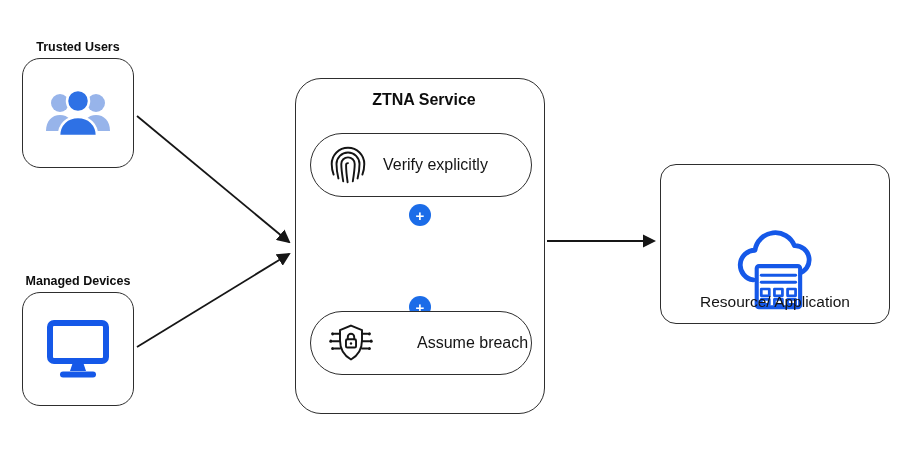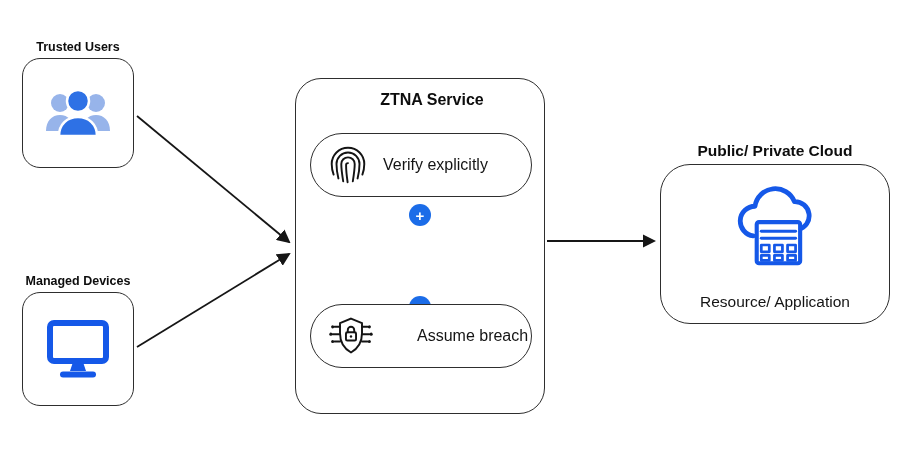--- a/index.html
+++ b/index.html
@@ -16,41 +16,41 @@
 
   
   .trusted-box  { left:22px;  top:44px;  width:112px; height:110px; }
   .trusted-label{ left:22px;  top:26px;  width:112px; }
   .devices-box  { left:22px;  top:278px; width:112px; height:114px; }
   .devices-label{ left:22px;  top:260px; width:112px;text-align:center; }
 
   
   .ztna-box { position:absolute; left:295px; top:64px; width:250px; height:336px;
               border:1.7px solid #2e2e2e; border-radius:26px; background:#fff; }
-  .ztna-title { position:absolute; left:12px; top:12px; width:100%; text-align:center;
+  .ztna-title { position:absolute; left:4px; top:12px; width:100%; text-align:center;
                 font-size:16px; font-weight:bold; color:#0d0d0d; }
   .pill { position:absolute; left:14px; width:222px; height:64px; border:1.7px solid #2e2e2e;
           border-radius:32px; background:#fff; display:flex; align-items:center; padding:0 14px; gap:12px; }
   .pill-1 { top:54px; }
   .pill-2 { top:148px; }
-  .pill-3 { top:225px;gap:40px; }
+  .pill-3 { top:232px;gap:40px; }
   .pill-label { font-size:16px; color:#141414; white-space:nowrap; }
   .pill-icon { flex:0 0 auto; display:flex; align-items:center; justify-content:center; }
 
   .plus-badge { position:absolute; left:50%; transform:translateX(-50%); width:22px; height:22px;
                 border-radius:50%; background:#1b6ce8; color:#fff; font-weight:bold; font-size:15px;
                 display:flex; align-items:center; justify-content:center; line-height:1; }
   .plus-1 { top:125px; }
   .plus-2 { top:217px; }
 
   
   .cloud-title { position:absolute; left:650px; top:128px; width:250px; text-align:center;
                  font-size:15.5px; font-weight:bold; color:#0d0d0d; }
-  .cloud-box { left:660px; top:150px; width:230px; height:160px; border-radius:30px;
-               flex-direction:column; justify-content:flex-start; padding-top:14px; }
+  .cloud-box { left:660px; top:150px; width:230px; height:160px; border-radius:16px;
+               flex-direction:column; justify-content:flex-end; padding-top:14px; }
   .cloud-resource-label { position:absolute; bottom:12px; left:0; width:100%; text-align:center;
                           font-size:15.5px; color:#141414; }
 
   
   .watermark { position:absolute; right:16px; bottom:8px; font-size:27px; font-weight:bold;
                direction:rtl; letter-spacing:0.5px; }
   .wm-orange { color:#f6921e; }
   .wm-blue   { color:#2f6fe0; margin:0 2px; }
 
   svg { display:block; }
@@ -138,21 +138,20 @@
           <path d="M40.5 22H48"></path>
             <circle cx="50" cy="22" r="1.7" fill="#141414" stroke="none"></circle>
           <path d="M40 30h6"></path>
             <circle cx="48" cy="30" r="1.7" fill="#141414" stroke="none"></circle>
         </svg>
       </span>
       <span class="pill-label">Assume breach</span>
     </div>
   </div>
 
-  <div class="cloud-title">Public/ Private Cloud</div>
   <div class="node-box cloud-box">
     <span>
       <svg width="96" height="100" viewBox="0 0 84 76" fill="none" stroke="#1558e8" stroke-linecap="round" stroke-linejoin="round">
         <path d="M23 44a13 13 0 0 1 1.5-25.9A18 18 0 0 1 59 14a12.5 12.5 0 0 1 3.5 24.6" stroke-width="4.2"></path>
         <rect x="26" y="32" width="38" height="36" rx="2" fill="#ffffff" stroke-width="3.6"></rect>
         <line x1="30" y1="40" x2="60" y2="40" stroke-width="2.6"></line>
         <line x1="30" y1="46" x2="60" y2="46" stroke-width="2.6"></line>
         <rect x="30" y="52" width="7" height="6" stroke-width="2.4"></rect>
         <rect x="41.5" y="52" width="7" height="6" stroke-width="2.4"></rect>
         <rect x="53" y="52" width="7" height="6" stroke-width="2.4"></rect>

